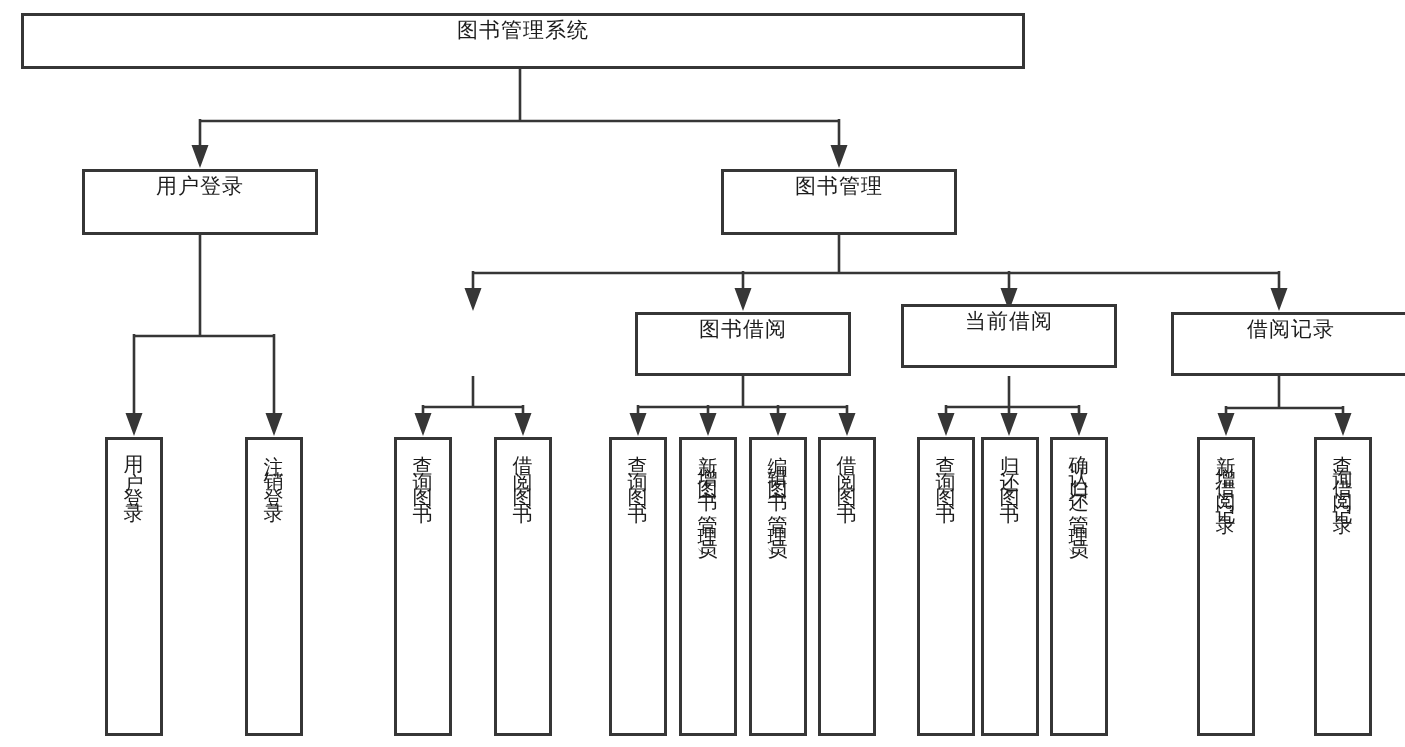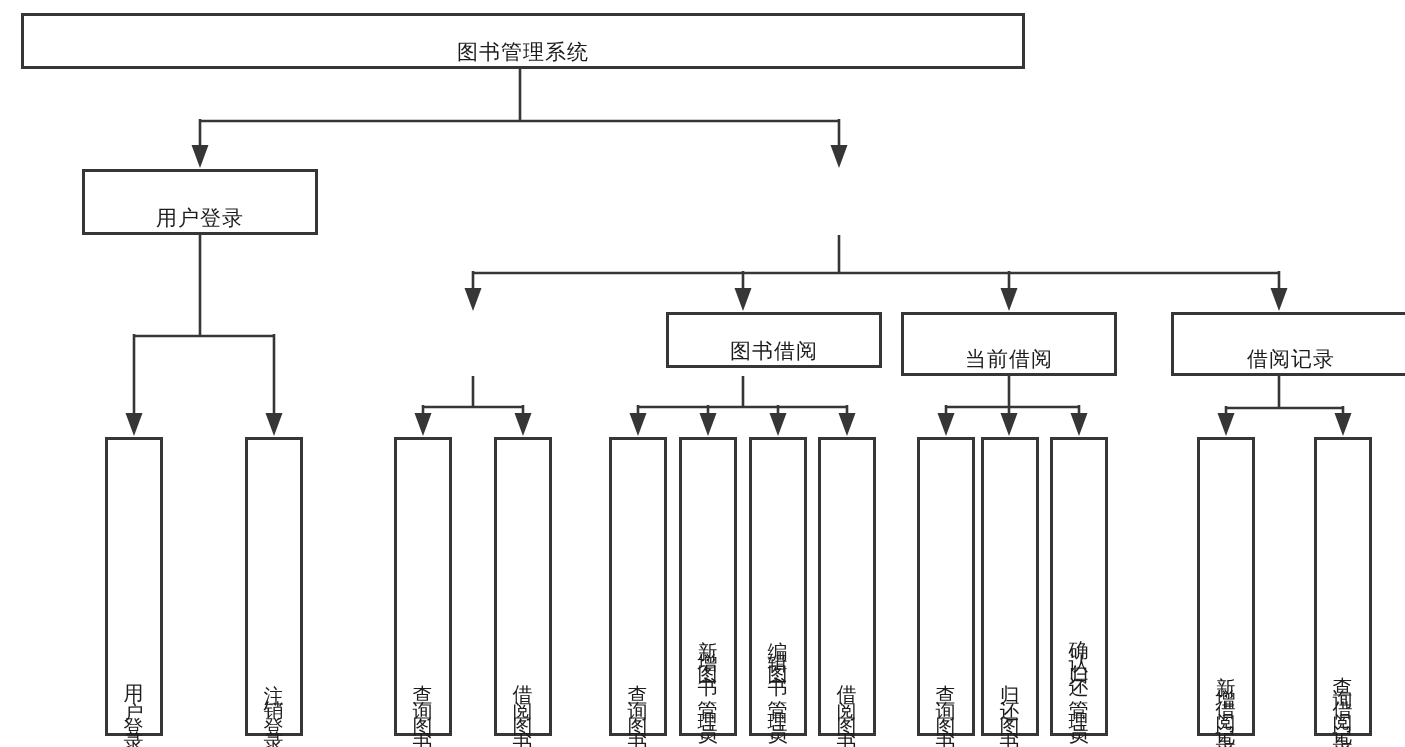--- a/index.html
+++ b/index.html
@@ -26,21 +26,21 @@
     width: 1405px;
     height: 747px;
     z-index: 1;
   }
   .node {
     position: absolute;
     box-sizing: border-box;
     background: #ffffff;
     border: 3px solid #363636;
     display: flex;
-    align-items: flex-end;
+    align-items: flex-start;
     justify-content: center;
     z-index: 2;
   }
   .node .label {
     font-size: 21px;
     letter-spacing: 1px;
     color: #1c1c1c;
     white-space: nowrap;
   }
   .leaf .vlabel {
@@ -101,25 +101,28 @@
     </g>
   </svg>
 
   <div class="node" style="left:21px;top:13px;width:1004px;height:56px">
     <span class="label">图书管理系统</span>
   </div>
 
   <div class="node" style="left:82px;top:169px;width:236px;height:66px">
     <span class="label">用户登录</span>
   </div>
+  <div class="node" style="left:721px;top:169px;width:236px;height:66px">
+    <span class="label">图书管理</span>
+  </div>
 
-  <div class="node" style="left:666px;top:312px;width:216px;height:56px">
+  <div class="node" style="left:635px;top:312px;width:216px;height:64px">
     <span class="label">图书借阅</span>
   </div>
-  <div class="node" style="left:901px;top:312px;width:216px;height:64px">
+  <div class="node" style="left:901px;top:304px;width:216px;height:64px">
     <span class="label">当前借阅</span>
   </div>
   <div class="node" style="left:1171px;top:312px;width:240px;height:64px">
     <span class="label">借阅记录</span>
   </div>
 
   <div class="node leaf" style="left:105px;top:437px;width:58px;height:299px">
     <span class="vlabel">用户登录</span>
   </div>
   <div class="node leaf" style="left:245px;top:437px;width:58px;height:299px">

